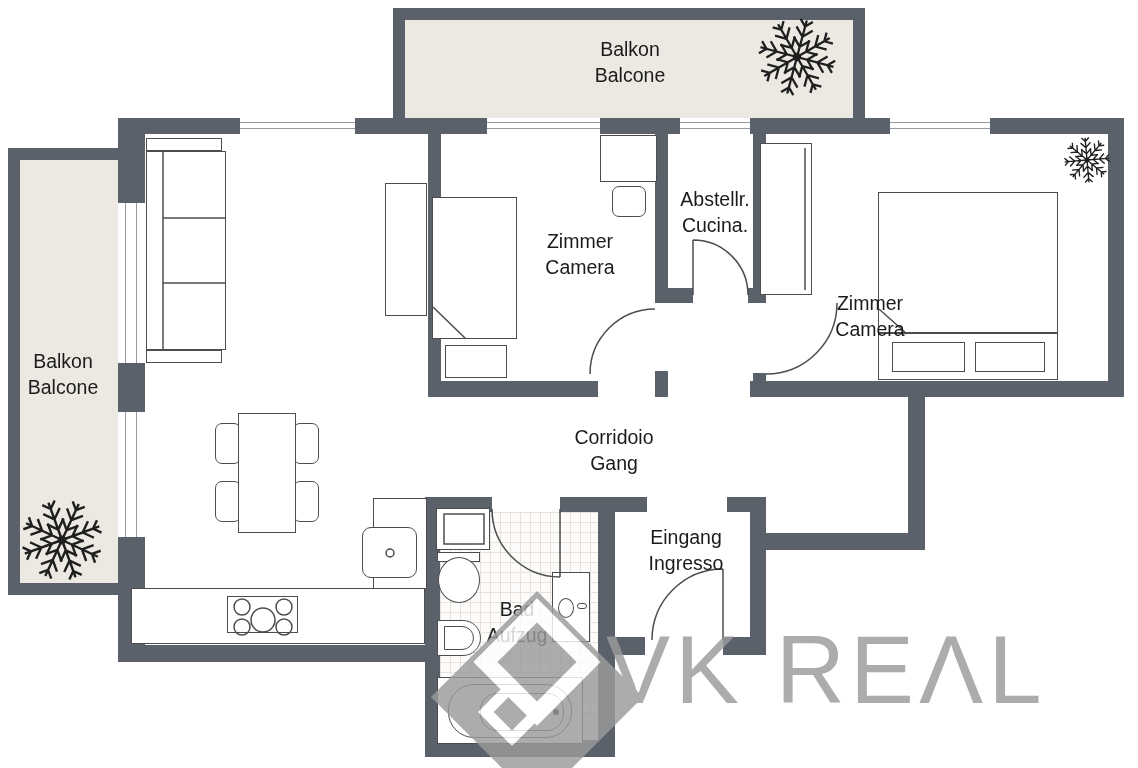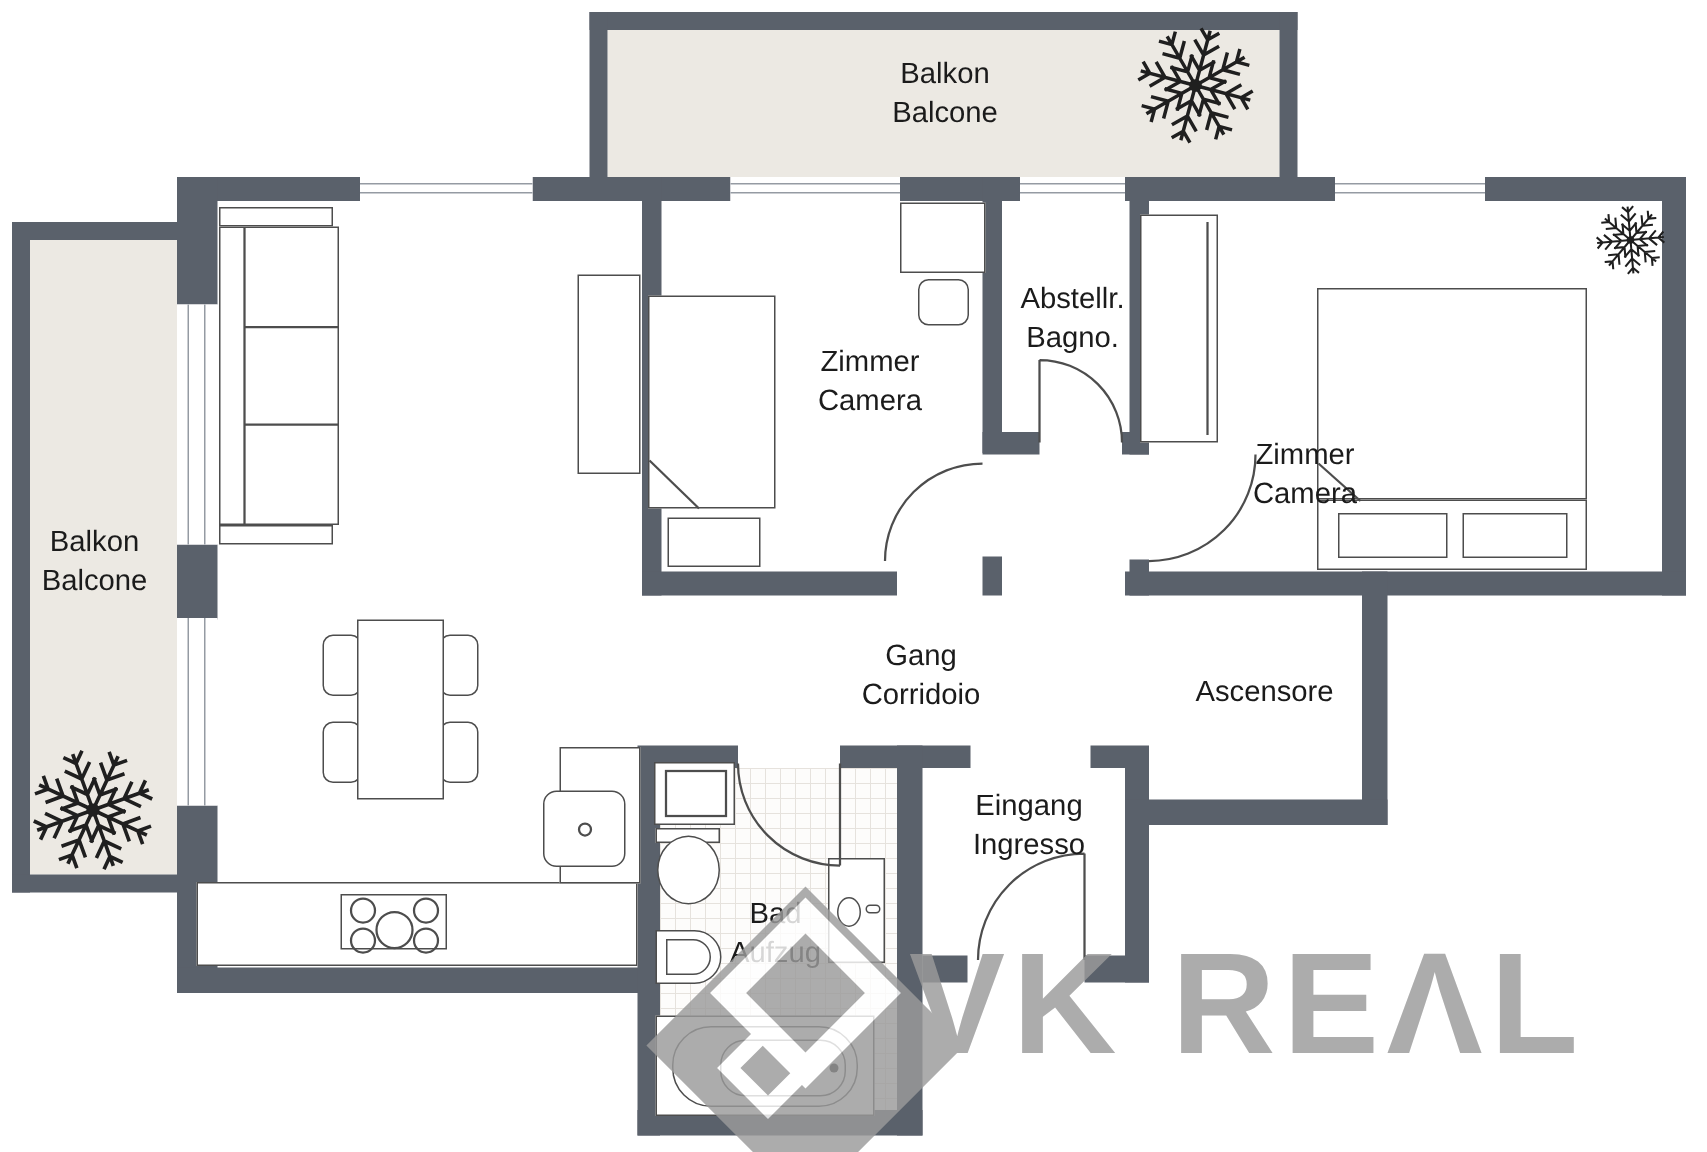--- a/index.html
+++ b/index.html
@@ -22,21 +22,21 @@
   .shaft{position:absolute;background:#fff;}
   .lbl{position:absolute;width:300px;text-align:center;color:var(--text,#1b1b1b);
     font-size:19.5px;line-height:26px;white-space:nowrap;z-index:30;}
   .lbl span{display:block;}
   .ovl{position:absolute;left:0;top:0;z-index:25;}
   .wm{position:absolute;left:0;top:0;width:1138px;height:768px;z-index:50;opacity:.82;pointer-events:none;}
   .wm .dia{position:absolute;background:var(--watermark,#9b9b9b);transform:rotate(45deg);}
   .wm .ring{position:absolute;background:transparent;border:17px solid #fff;transform:rotate(45deg);box-sizing:border-box;}
   .wm .ring2{position:absolute;background:transparent;border:11px solid #fff;transform:rotate(45deg);box-sizing:border-box;}
   .wm .brand{position:absolute;left:606px;top:622px;color:var(--watermark,#9b9b9b);
-    font-size:96px;font-weight:bold;letter-spacing:5px;line-height:1;}
+    font-size:96px;font-weight:normal;letter-spacing:5px;line-height:1;}
 </style>
 </head>
 <body>
 
 <div class="floorplan" style="--wall: #5a616b; --balcony: #ece9e3; --floor: #ffffff; --line: #4d4d4d; --text: #1b1b1b; --tile: #e6e2dd; --watermark: #9b9b9b;">
 
   <div class="bal" style="left:405px;top:20px;width:448px;height:98px"></div>
   <div class="bal" style="left:20px;top:160px;width:98px;height:423px"></div>
 
   <div class="tiles" style="left:440px;top:512px;width:158px;height:228px"></div>
@@ -181,32 +181,31 @@
   <div class="lbl" style="left:-87px;top:348px">
     <span>Balkon</span>
     <span>Balcone</span>
   </div>
   <div class="lbl" style="left:430px;top:228px">
     <span>Zimmer</span>
     <span>Camera</span>
   </div>
   <div class="lbl" style="left:565px;top:186px">
     <span>Abstellr.</span>
-    <span>Bagno.</span>
+    <span>Cucina.</span>
   </div>
   <div class="lbl" style="left:720px;top:290px">
     <span>Zimmer</span>
     <span>Camera</span>
   </div>
   <div class="lbl" style="left:464px;top:424px">
+    <span>Corridoio</span>
     <span>Gang</span>
-    <span>Corridoio</span>
   </div>
   <div class="lbl" style="left:693px;top:448px">
-    <span>Ascensore</span>
   </div>
   <div class="lbl" style="left:536px;top:524px">
     <span>Eingang</span>
     <span>Ingresso</span>
   </div>
   <div class="lbl" style="left:367px;top:596px">
     <span>Bad</span>
     <span>Aufzug</span>
   </div>
 

